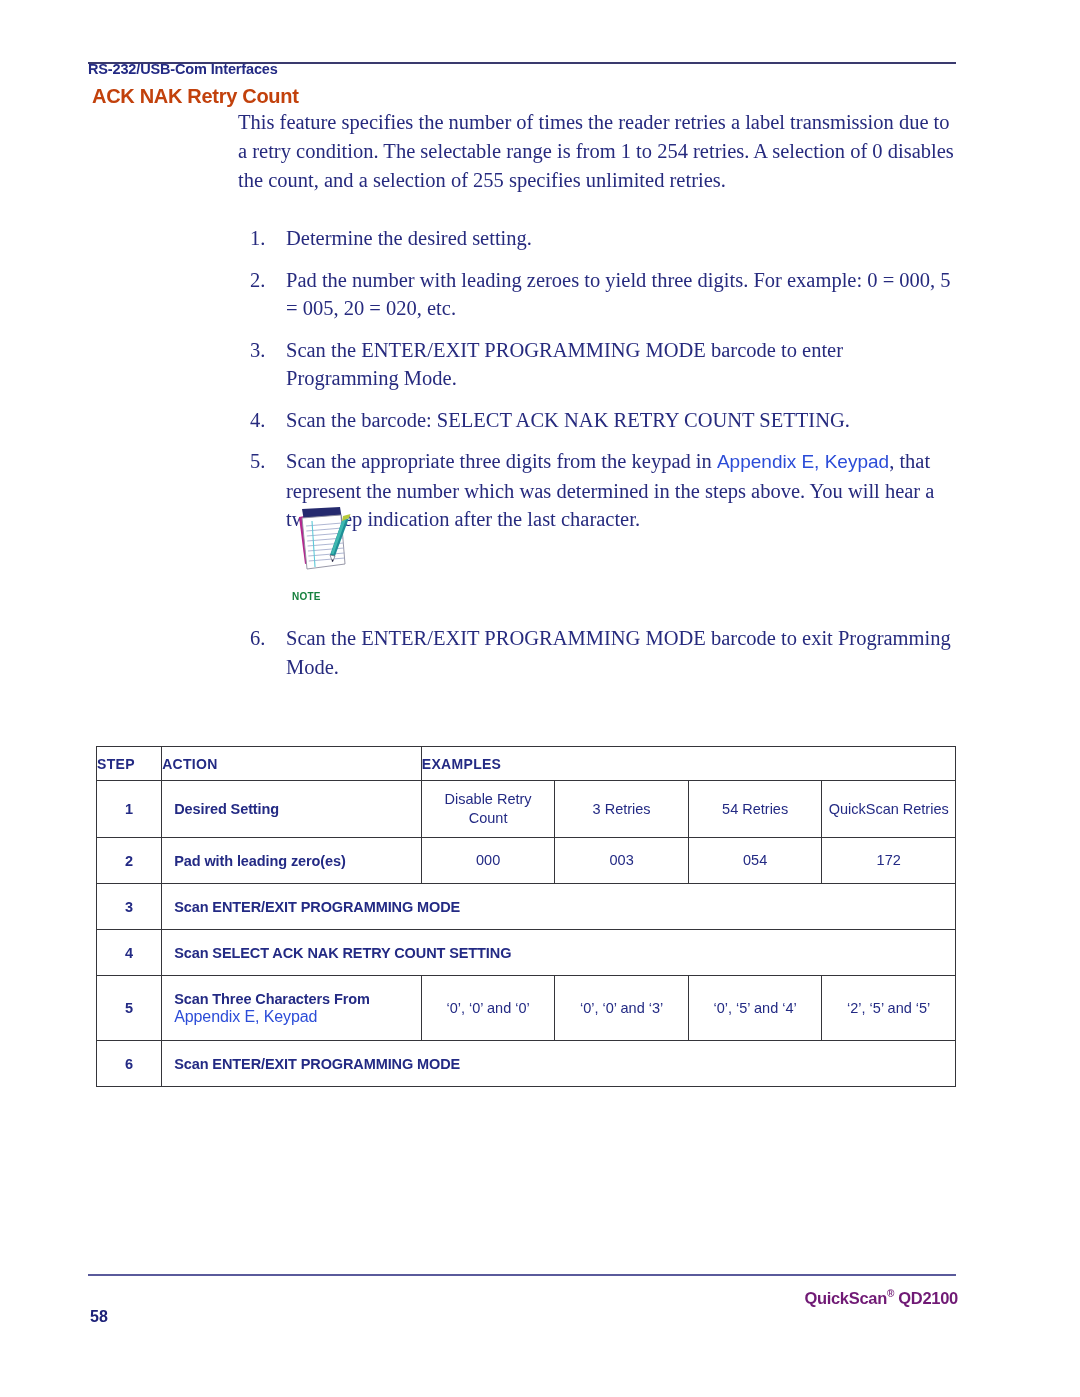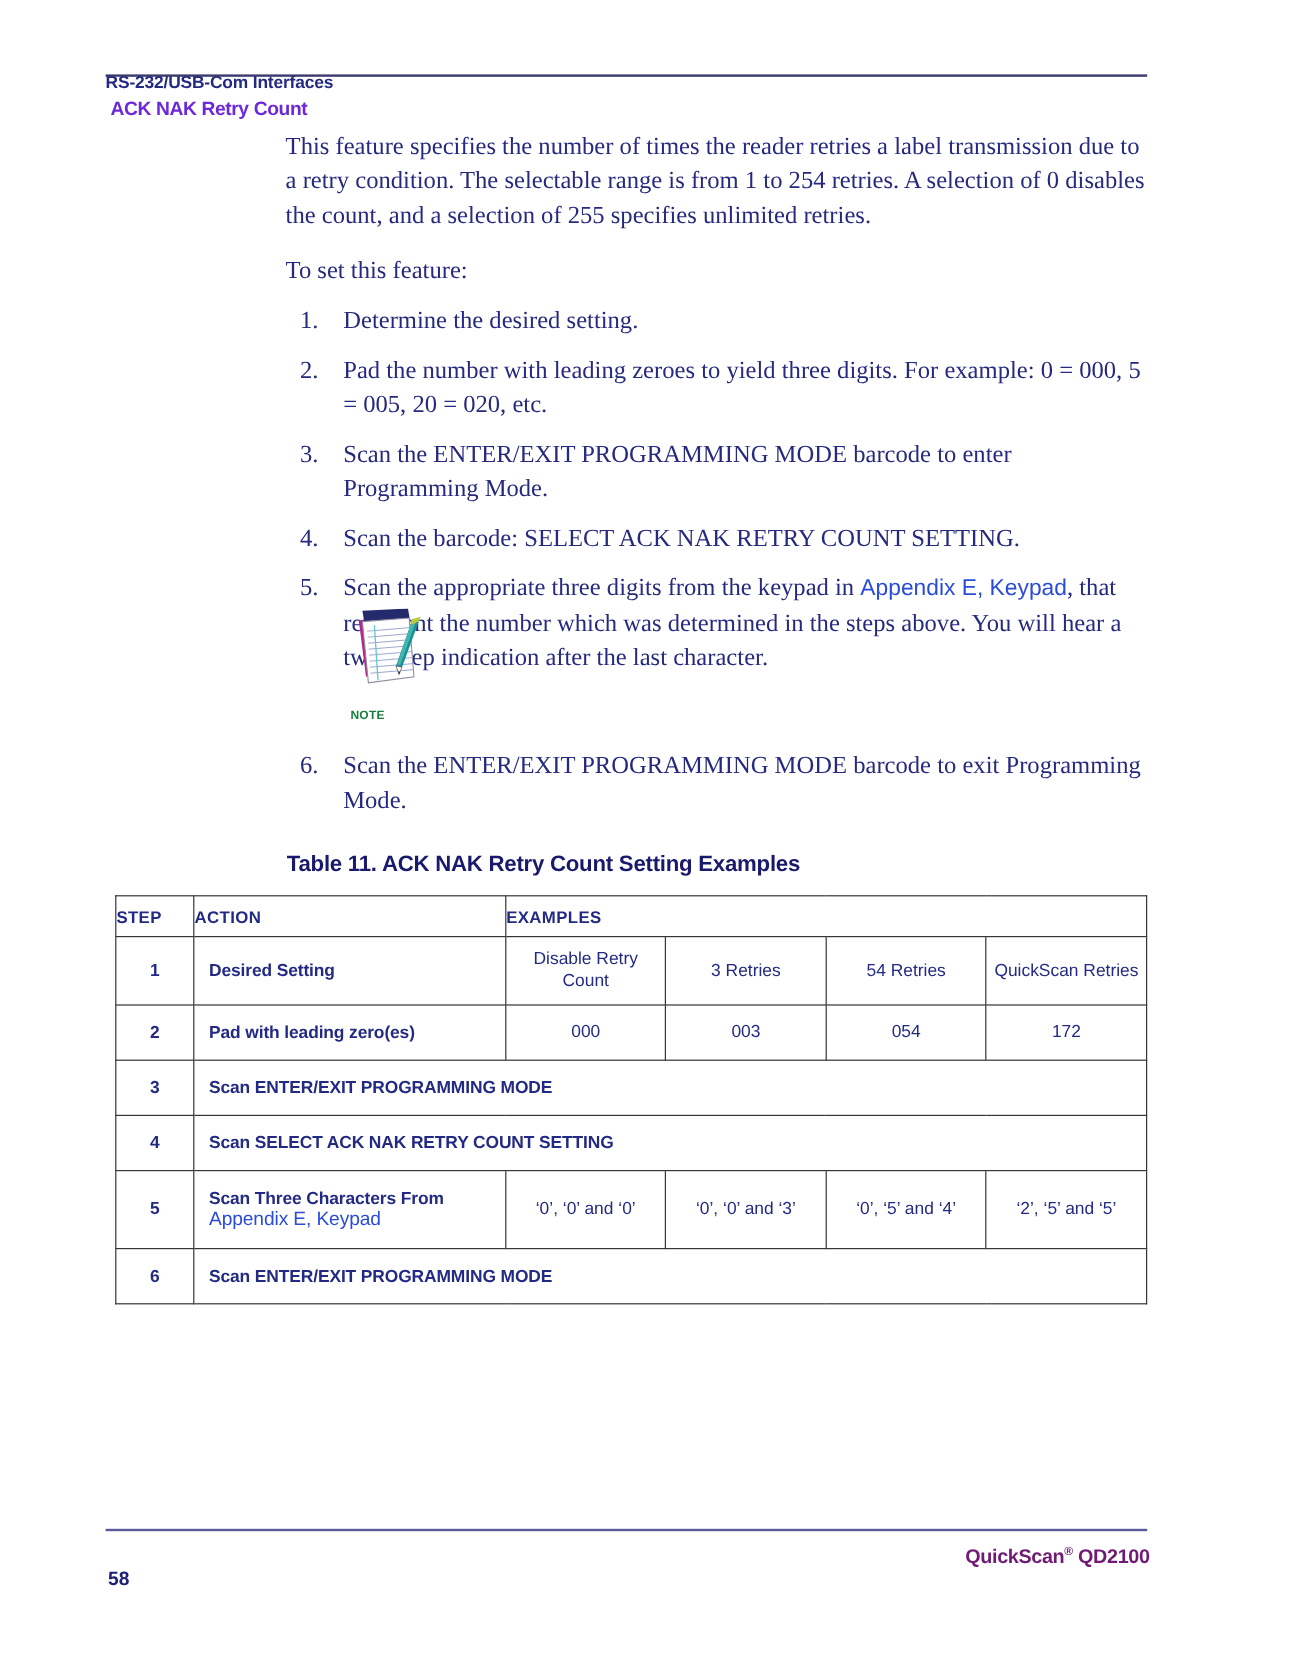--- a/index.html
+++ b/index.html
@@ -42,23 +42,23 @@
     background: #3a3a6e;
   }
 
   
   .section-title {
     position: absolute;
     left: 92px;
     top: 72px;
     font-family: "Liberation Sans", sans-serif;
     font-weight: bold;
-    font-size: 16px;
+    font-size: 20px;
     letter-spacing: -0.3px;
-    color: #6d28d9;
+    color: #c2410c;
   }
 
   
   .body-col {
     position: absolute;
     left: 238px;
     top: 108px;
     width: 722px;
   }
   .para {
@@ -266,21 +266,20 @@
 <div class="page">
 
   <div class="running-header">RS-232/USB-Com Interfaces</div>
   <div class="header-rule"></div>
 
   <h1 class="section-title">ACK NAK Retry Count</h1>
 
   <div class="body-col">
     <div class="para intro">This feature specifies the number of times the reader retries a label transmission due to a retry condition. The selectable range is from 1 to 254 retries. A selection of 0 disables the count, and a selection of 255 specifies unlimited retries.</div>
     <div class="spacer-14"></div>
-    <div class="para">To set this feature:</div>
     <div class="spacer-10"></div>
 
     <ol class="steps">
       <li>
         <span class="num">1.</span>
         <span>Determine the desired setting.</span>
       </li>
       <li>
         <span class="num">2.</span>
         <span>Pad the number with leading zeroes to yield three digits. For example: 0 = 000, 5 = 005, 20 = 020, etc.</span>
@@ -335,21 +334,20 @@
 
   <div class="post-note">
     <ol class="steps">
       <li>
         <span class="num">6.</span>
         <span>Scan the ENTER/EXIT PROGRAMMING MODE barcode to exit Programming Mode.</span>
       </li>
     </ol>
   </div>
 
-  <div class="table-caption">Table 11. ACK NAK Retry Count Setting Examples</div>
 
   <table class="data-table">
     <colgroup>
       <col class="c-step">
         <col class="c-action">
       <col class="c-ex">
         <col class="c-ex">
         <col class="c-ex">
         <col class="c-ex">
     </colgroup>

